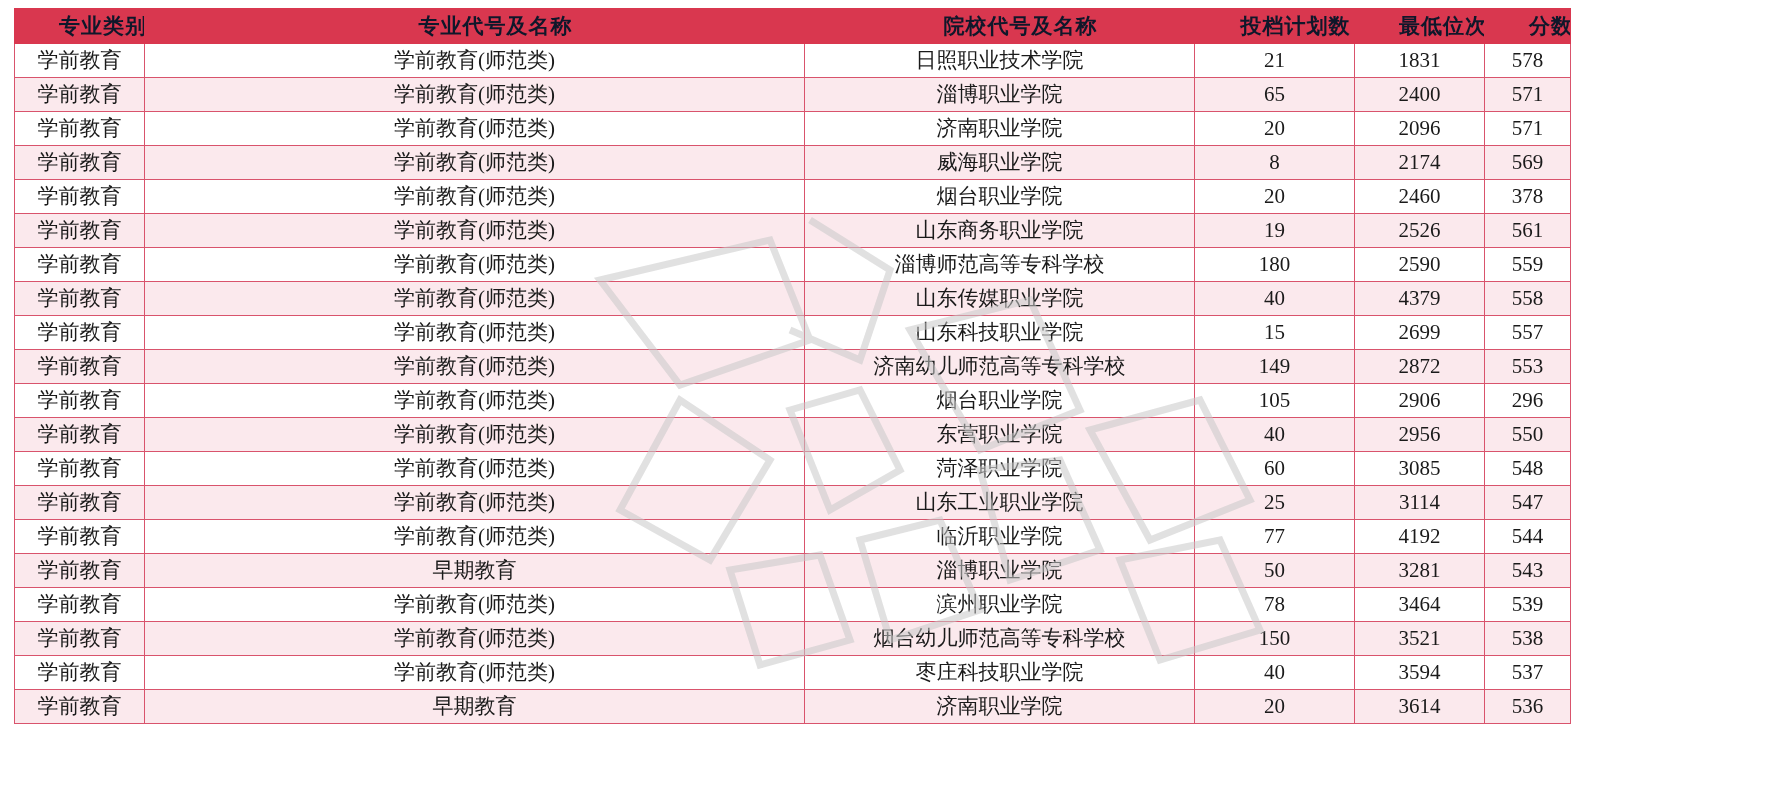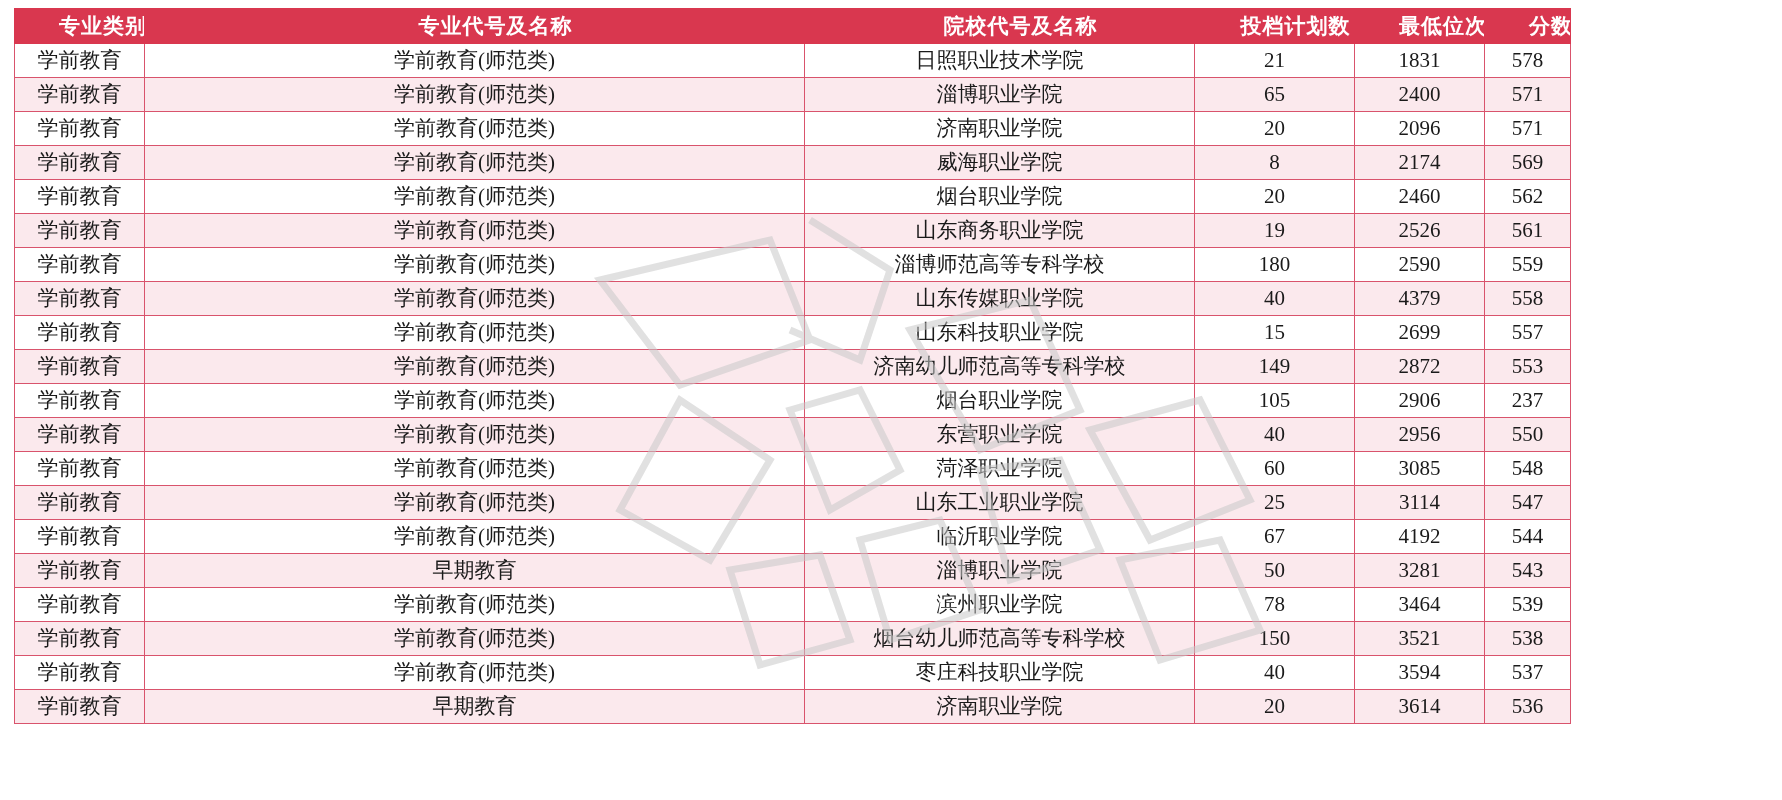--- a/index.html
+++ b/index.html
@@ -33,21 +33,21 @@
     text-align: center;
     vertical-align: middle;
     height: 33px;
     line-height: 33px;
     padding: 0 2px;
     white-space: nowrap;
     overflow: hidden;
   }
   table.score-table thead th {
     background: #d9374f;
-    color: #ffffff;
+    color: #0f172a;
     font-weight: bold;
     letter-spacing: 1px;
     height: 34px;
     line-height: 34px;
     border-color: #d9374f;
     padding-left: 44px;
   }
   table.score-table tbody tr.row-even td {
     background: #ffffff;
   }
@@ -148,21 +148,21 @@
           <td>8</td>
           <td>2174</td>
           <td>569</td>
         </tr>
         <tr class="row-even">
           <td>学前教育</td>
           <td>学前教育(师范类)</td>
           <td>烟台职业学院</td>
           <td>20</td>
           <td>2460</td>
-          <td>562</td>
+          <td>378</td>
         </tr>
         <tr class="row-odd">
           <td>学前教育</td>
           <td>学前教育(师范类)</td>
           <td>山东商务职业学院</td>
           <td>19</td>
           <td>2526</td>
           <td>561</td>
         </tr>
         <tr class="row-even">
@@ -196,21 +196,21 @@
           <td>149</td>
           <td>2872</td>
           <td>553</td>
         </tr>
         <tr class="row-even">
           <td>学前教育</td>
           <td>学前教育(师范类)</td>
           <td>烟台职业学院</td>
           <td>105</td>
           <td>2906</td>
-          <td>237</td>
+          <td>296</td>
         </tr>
         <tr class="row-odd">
           <td>学前教育</td>
           <td>学前教育(师范类)</td>
           <td>东营职业学院</td>
           <td>40</td>
           <td>2956</td>
           <td>550</td>
         </tr>
         <tr class="row-even">
@@ -226,21 +226,21 @@
           <td>学前教育(师范类)</td>
           <td>山东工业职业学院</td>
           <td>25</td>
           <td>3114</td>
           <td>547</td>
         </tr>
         <tr class="row-even">
           <td>学前教育</td>
           <td>学前教育(师范类)</td>
           <td>临沂职业学院</td>
-          <td>67</td>
+          <td>77</td>
           <td>4192</td>
           <td>544</td>
         </tr>
         <tr class="row-odd">
           <td>学前教育</td>
           <td>早期教育</td>
           <td>淄博职业学院</td>
           <td>50</td>
           <td>3281</td>
           <td>543</td>

